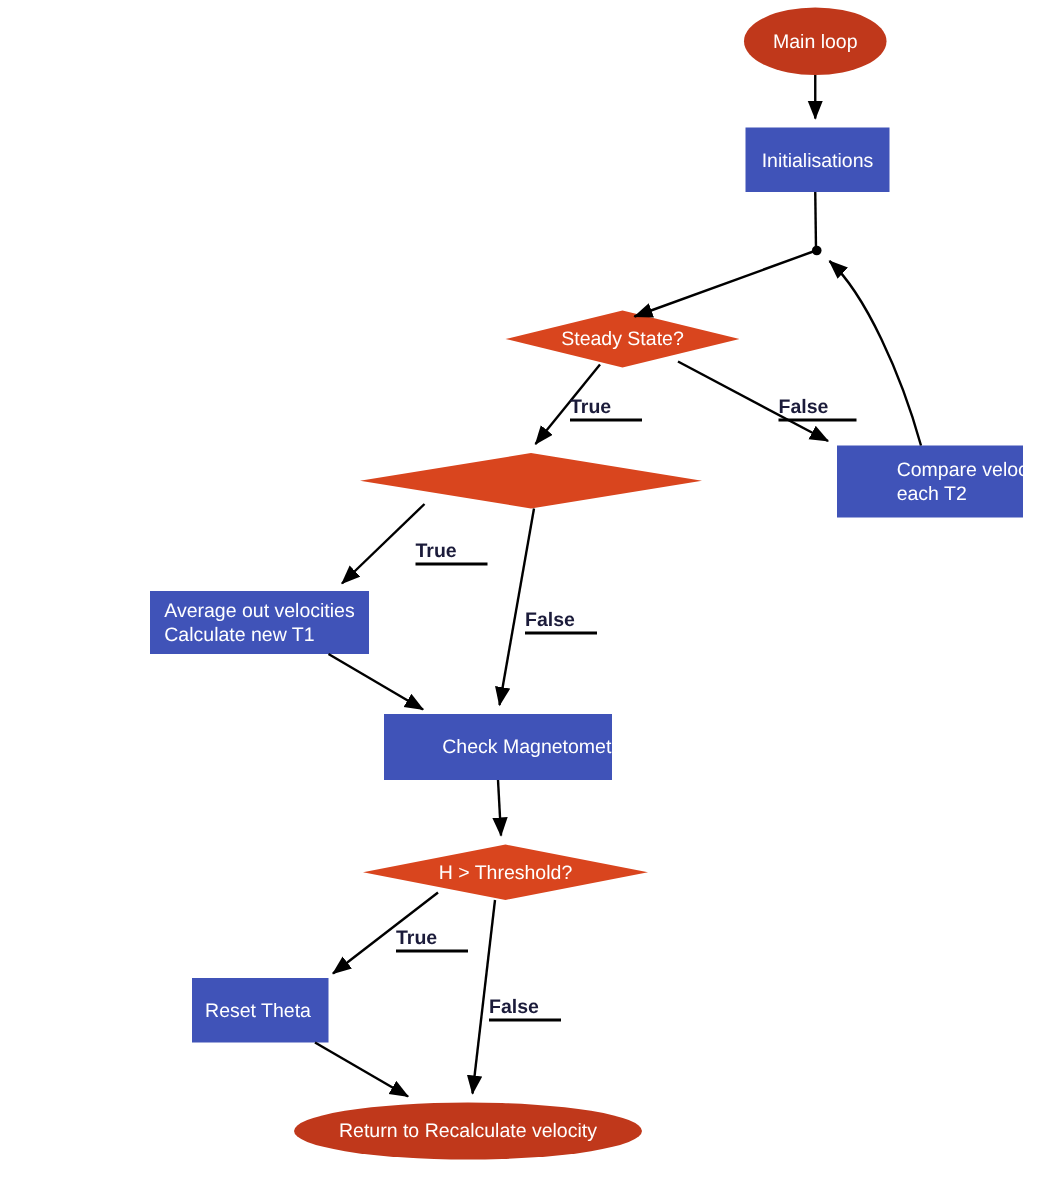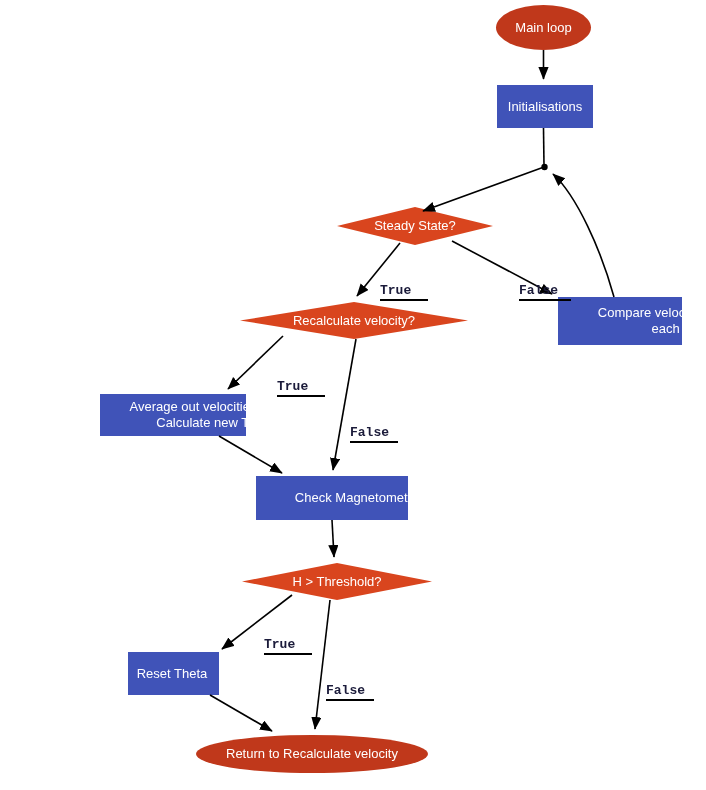--- a/index.html
+++ b/index.html
@@ -23,37 +23,36 @@
     left: 0;
     top: 0;
     width: 706px;
     height: 790px;
   }
   .node-label {
     position: absolute;
     display: flex;
     align-items: center;
     justify-content: center;
-    text-align: right;
+    text-align: left;
     color: #ffffff;
     font-size: 13px;
     line-height: 16px;
     font-family: "Liberation Sans", sans-serif;
     pointer-events: none;
     white-space: pre-line;
   }
   .edge-label {
     position: absolute;
     color: #1b1b3a;
     font-size: 13px;
     font-weight: bold;
-    font-family: Liberation Mono, monospace;
+    font-family: Liberation Sans, sans-serif;
     line-height: 14px;
     white-space: nowrap;
-    margin-top: 20px;
   }
   .edge-label .underline {
     display: block;
     height: 1.5px;
     background: #000000;
     margin-top: 1px;
   }
 </style>
 </head>
 <body>
@@ -118,23 +117,22 @@
 
   <div class="node-label" style="left:496px; top:5px; width:95px; height:45px;">Main loop</div>
 
   <div class="node-label" style="left:497px; top:85px; width:96px; height:43px;">Initialisations</div>
 
   <div class="node-label" style="left:337px; top:207px; width:156px; height:38px;">Steady State?</div>
 
   <div class="node-label" style="left:558px; top:297px; width:124px; height:48px;margin-left:28px;">Compare velocity
 each T2</div>
 
-  <div class="node-label" style="left:240px; top:302px; width:228px; height:37px;">Recalculate velocity?</div>
 
-  <div class="node-label" style="left:100px; top:394px; width:146px; height:42px;padding-left:20px;">Average out velocities
+  <div class="node-label" style="left:100px; top:394px; width:146px; height:42px;">Average out velocities
 Calculate new T1</div>
 
   <div class="node-label" style="left:256px; top:476px; width:152px; height:44px;padding-left:25px;">Check Magnetometer</div>
 
   <div class="node-label" style="left:242px; top:563px; width:190px; height:37px;">H &gt; Threshold?</div>
 
   <div class="node-label" style="left:128px; top:652px; width:88px; height:43px;">Reset Theta</div>
 
   <div class="node-label" style="left:196px; top:735px; width:232px; height:38px;">Return to Recalculate velocity</div>
 

